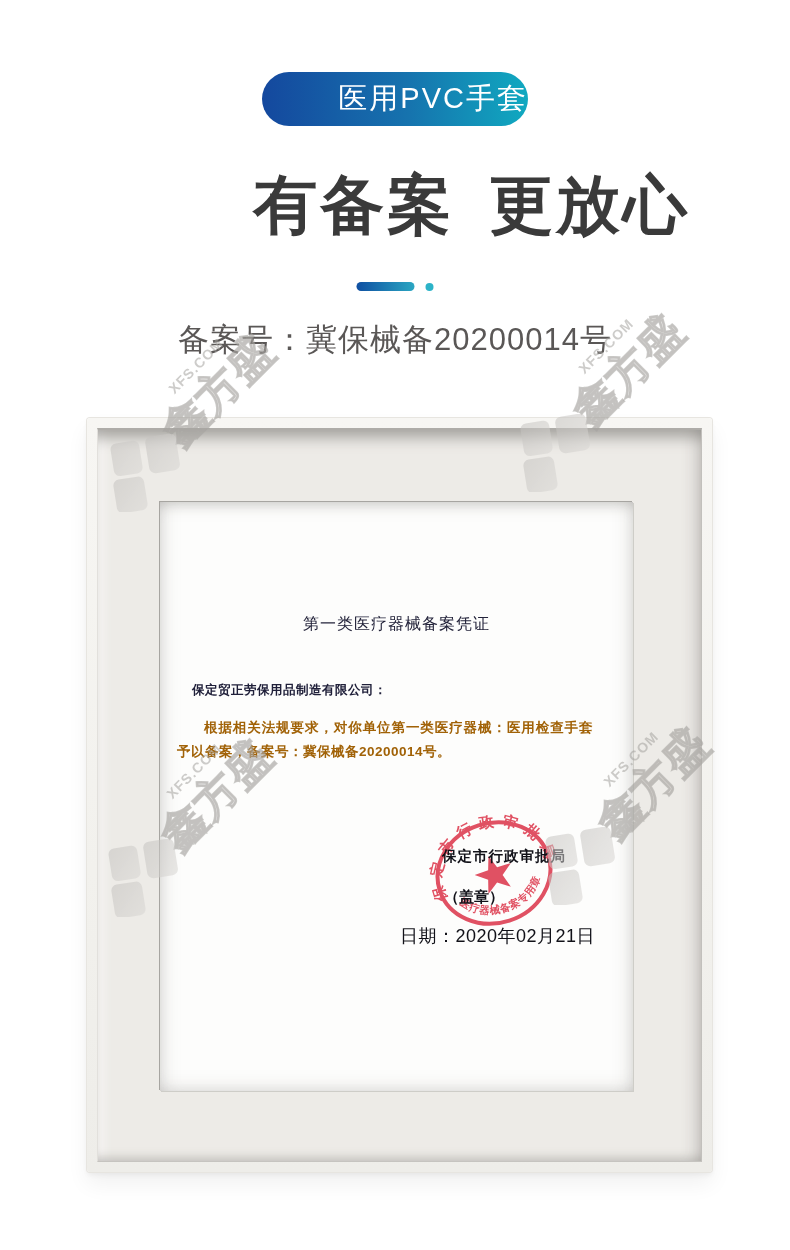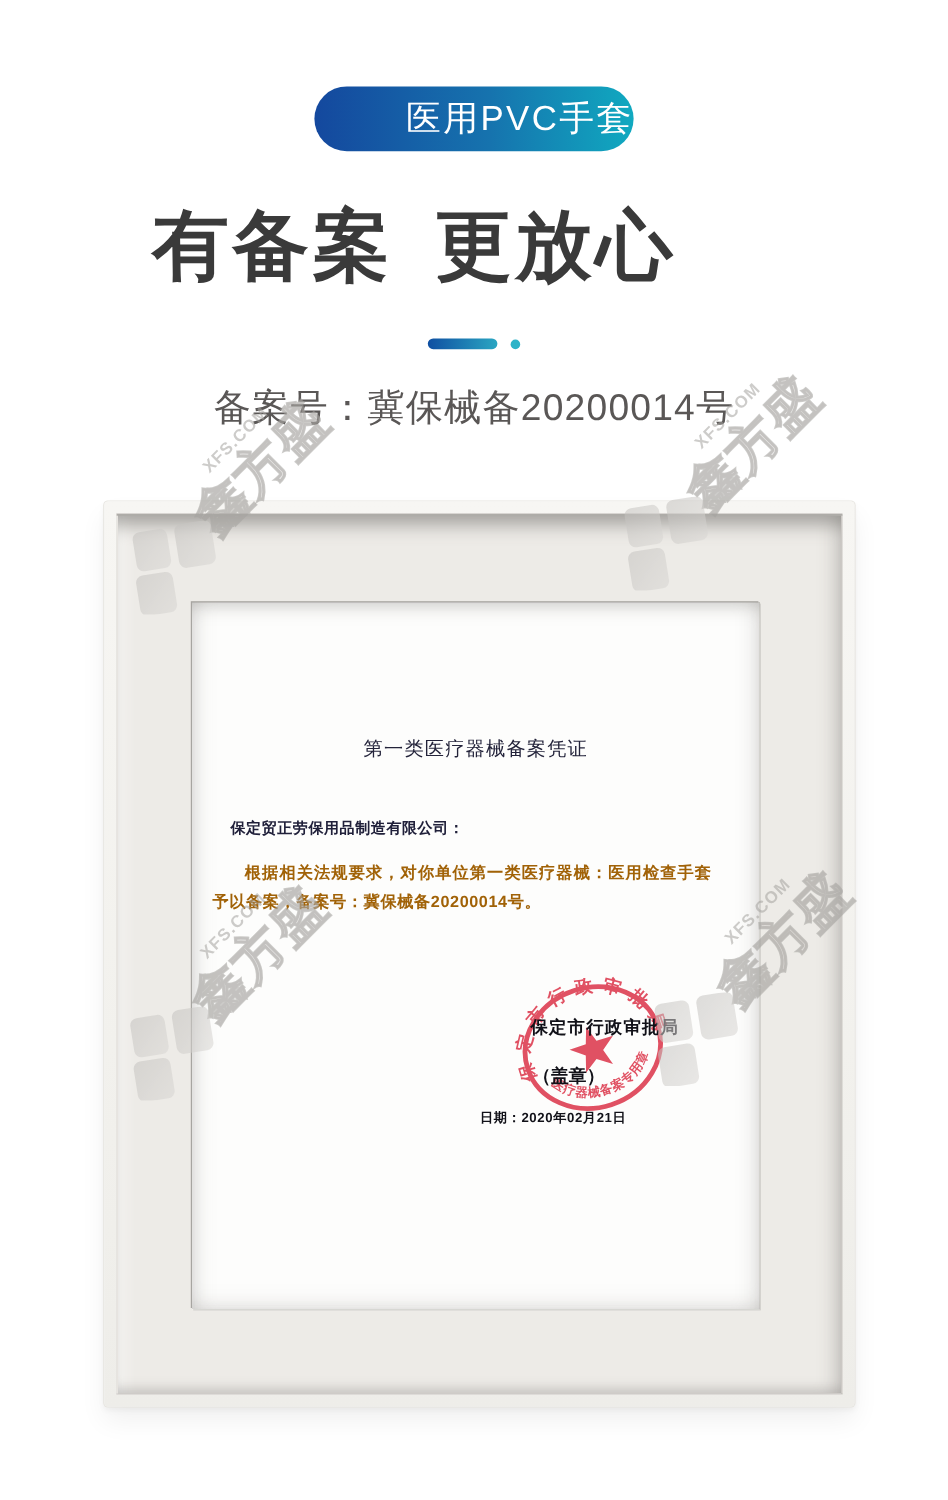--- a/index.html
+++ b/index.html
@@ -15,21 +15,21 @@
   
   .badge {
     position:absolute; top:72px; left:50%; transform:translateX(-50%);
     width:266px; height:54px; border-radius:27px;
     background:linear-gradient(90deg,#14489e 0%,#1673ae 55%,#10a9c0 100%);
     color:#ffffff; font-size:29px; letter-spacing:2px;
     display:flex; align-items:center; justify-content:flex-end;
   }
   .heading {
     position:absolute; top:162px; left:0; width:690px;
-    text-align:center; font-size:64px; font-weight:900;
+    text-align:right; font-size:64px; font-weight:900;
     color:#3a3a3a; letter-spacing:3px; word-spacing:14px;
   }
   .divider {
     position:absolute; top:282px; left:50%; transform:translateX(-50%);
     display:flex; align-items:center; gap:11px;
   }
   .divider .bar {
     width:58px; height:9px; border-radius:5px;
     background:linear-gradient(90deg,#0f4fa2,#2aa6c2);
   }
@@ -92,21 +92,21 @@
   .cert-issuer {
     position:absolute; top:345px; left:282px;
     font-size:14.5px; font-weight:bold; color:#111118; letter-spacing:1px;
   }
   .cert-sealnote {
     position:absolute; top:386px; left:284px;
     font-size:15px; font-weight:bold; color:#111118;
   }
   .cert-date {
     position:absolute; top:422px; left:240px;
-    font-size:11px; font-weight:bold; color:#111118; letter-spacing:0.5px;
+    font-size:18px; font-weight:normal; color:#111118; letter-spacing:0.5px;
   }
   .seal {
     position:absolute; left:269px; top:311px; width:130px; height:120px;
     transform:rotate(-18deg); opacity:0.88;
   }
 
   
   .wm { position:absolute; width:180px; height:185px; pointer-events:none; z-index:5; }
   .wm-cn {
     position:absolute; left:35px; top:33px; width:150px; height:50px;

